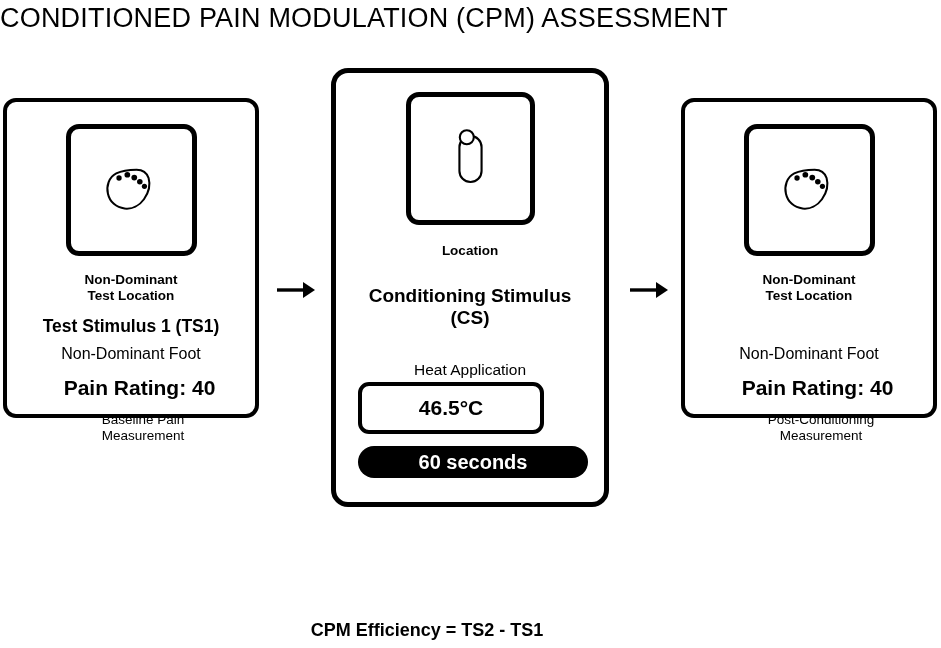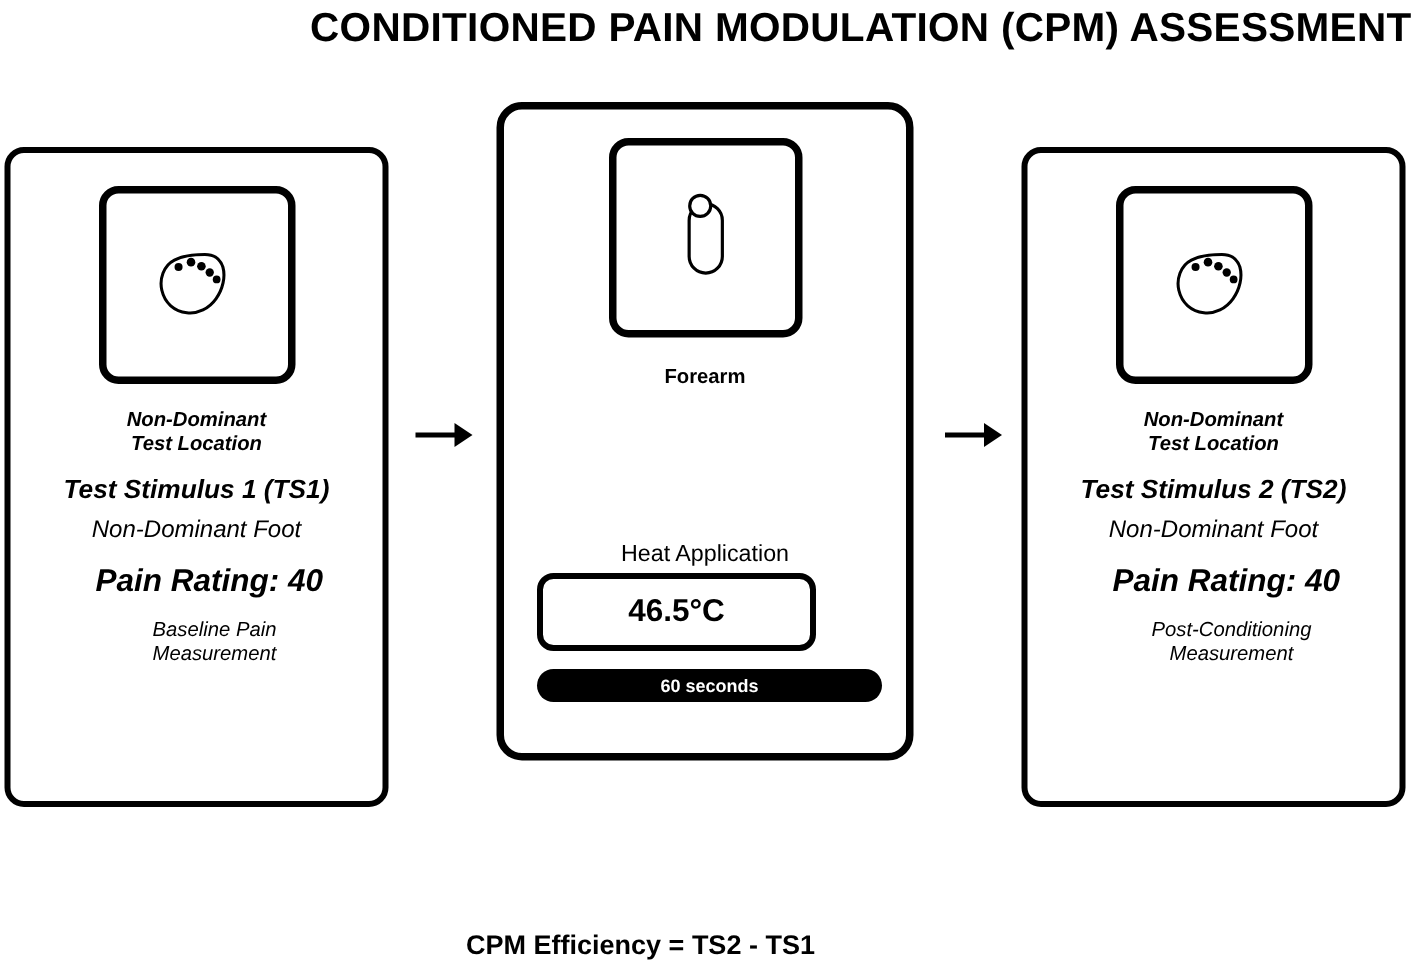--- a/index.html
+++ b/index.html
@@ -19,34 +19,34 @@
     height: 648px;
     background: #ffffff;
   }
 
   
   .main-title {
     position: absolute;
     left: 0;
     top: 3px;
     width: 941px;
-    text-align: right;
+    text-align: left;
     font-size: 27px;
-    font-weight: bold;
+    font-weight: normal;
     letter-spacing: 0.2px;
   }
 
   
   .panel {
     position: absolute;
     background: #ffffff;
     border: 4px solid #000000;
     border-radius: 13px;
   }
-  .panel.side  { width: 256px; height: 440px; top: 98px; font-style: italic; }
+  .panel.side  { width: 256px; height: 320px; top: 98px; }
   .panel.left  { left: 3px; }
   .panel.right { left: 681px; }
   .panel.center {
     left: 331px;
     top: 68px;
     width: 278px;
     height: 439px;
     border-width: 5px;
     border-radius: 17px;
   }
@@ -109,28 +109,28 @@
     font-size: 21px;
     font-weight: bold;
   }
 
   
   .duration-pill {
     position: absolute;
     left: 22px;
     top: 373px;
     width: 230px;
-    height: 22px;
+    height: 32px;
     border-radius: 19px;
     background: #000000;
     color: #ffffff;
     display: flex;
     align-items: center;
     justify-content: center;
-    font-size: 12px;
+    font-size: 20px;
     font-weight: bold;
   }
 
   
   .arrow {
     position: absolute;
     top: 275px;
     width: 42px;
     height: 30px;
   }
@@ -208,23 +208,27 @@
     <div class="icon-box center">
       <span>
         <svg viewBox="0 0 129 133" xmlns="http://www.w3.org/2000/svg">
           <rect x="52.5" y="42" width="24" height="50" rx="12" ry="12" fill="none" stroke="#000" stroke-width="2.3"></rect>
           <circle cx="60.5" cy="43.5" r="7.6" fill="#fff" stroke="#000" stroke-width="2.3"></circle>
         </svg>
       </span>
     </div>
 
     <div class="panel-text c-location">
-      <div>Forearm</div>
-    </div>
-
+      <div>Location</div>
+    </div>
+
+    <div class="panel-text c-title">
+      <div>Conditioning Stimulus</div>
+      <div>(CS)</div>
+    </div>
 
     <div class="panel-text c-subtitle">Heat Application</div>
 
     <div class="temp-box">46.5°C</div>
 
     <div class="duration-pill">60 seconds</div>
   </div>
 
   <div class="arrow a2">
     <svg width="42" height="30" viewBox="0 0 42 30" xmlns="http://www.w3.org/2000/svg">
@@ -246,21 +250,20 @@
           <circle cx="79.5" cy="62" r="2.8" fill="#000"></circle>
         </svg>
       </span>
     </div>
 
     <div class="panel-text t-location">
       <div>Non-Dominant</div>
       <div>Test Location</div>
     </div>
 
-    <div class="panel-text t-stimulus">Test Stimulus 2 (TS2)</div>
     <div class="panel-text t-bodypart">Non-Dominant Foot</div>
     <div class="panel-text t-pain">Pain Rating: 40</div>
 
     <div class="panel-text t-measure">
       <div>Post-Conditioning</div>
       <div>Measurement</div>
     </div>
   </div>
 
   <div class="footer-formula">CPM Efficiency = TS2 - TS1</div>

